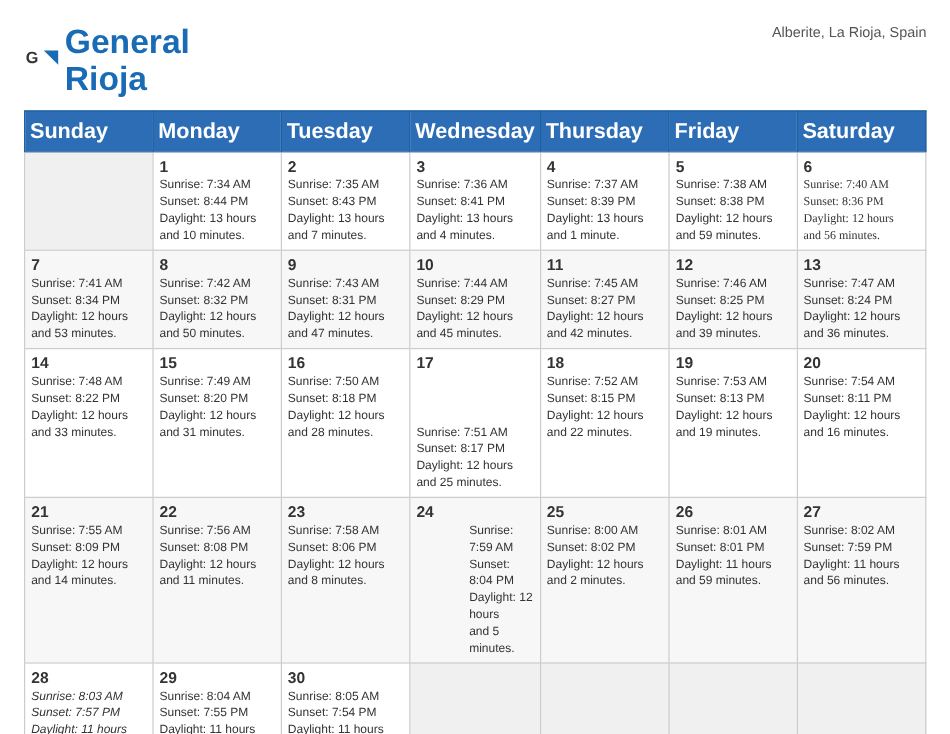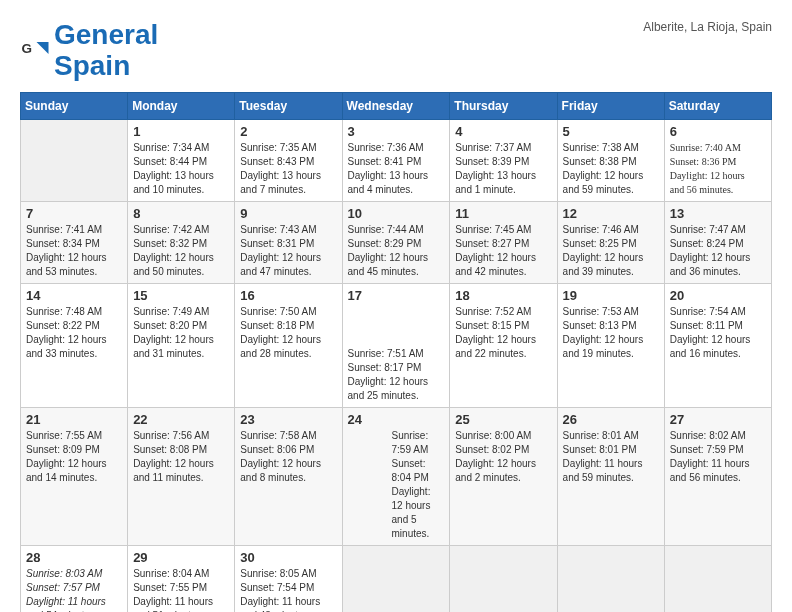--- a/index.html
+++ b/index.html
@@ -47,21 +47,21 @@
       color: #555;
     }
     .calendar {
       width: 100%;
       border-collapse: collapse;
       border: 1px solid #ccc;
     }
     .calendar th {
       background-color: #2d6db5;
       color: #fff;
-      font-size: 12px;
+      font-size: 18px;
       padding: 6px 4px;
       text-align: left;
       border: 1px solid #2060a0;
       font-weight: bold;
     }
     .calendar td {
       vertical-align: top;
       border: 1px solid #ccc;
       padding: 4px 5px;
       width: 108px;
@@ -95,21 +95,21 @@
 <body>
 
 <div class="header">
   <div class="logo">
     <svg class="logo-icon" viewBox="0 0 40 40">
       <text x="2" y="22" font-size="18" font-weight="bold" fill="#333">G</text>
       <polygon points="22,8 38,8 38,24" fill="#1a6bb5"></polygon>
     </svg>
     <div class="logo-text">
       <span>General</span><br>
-      <span style="color:#1a6bb5">Spain</span>
+      <span style="color:#1a6bb5">Rioja</span>
     </div>
   </div>
   <div class="title-block">
     <div class="location">Alberite, La Rioja, Spain</div>
   </div>
 </div>
 
 <table class="calendar">
   <thead>
     <tr id="days-header">

